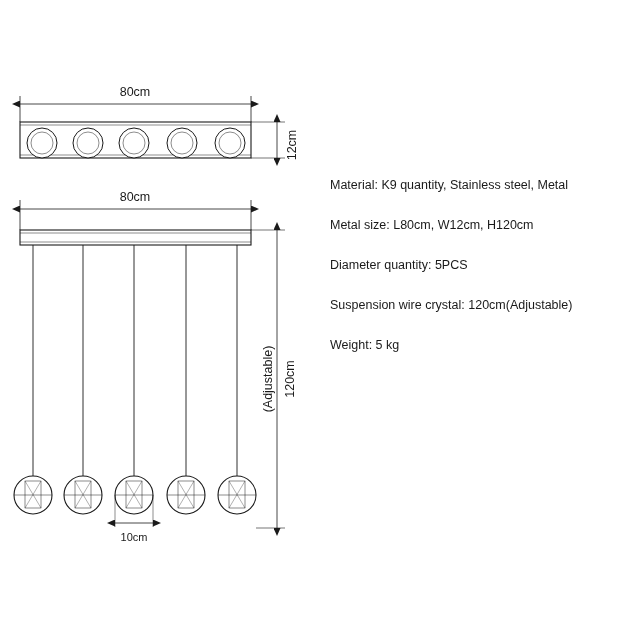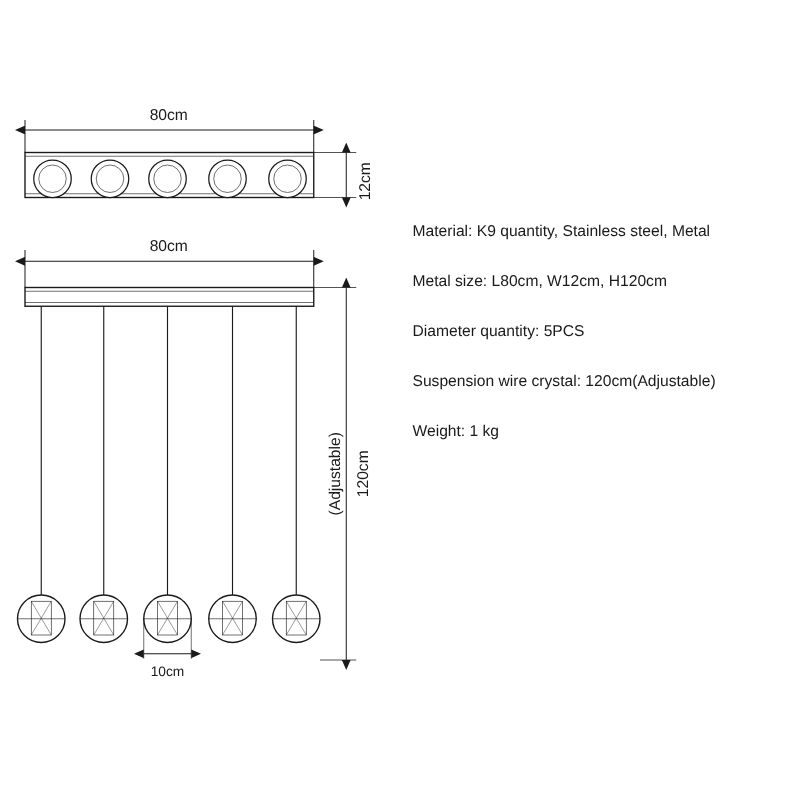--- a/index.html
+++ b/index.html
@@ -179,16 +179,16 @@
         <text class="dim-label" x="272" y="379" text-anchor="middle" transform="rotate(-90 272 379)">(Adjustable)</text>
       </g>
     </g>
   </svg>
 
   <div class="specs">
     <div class="spec-line">Material: K9 quantity, Stainless steel, Metal</div>
     <div class="spec-line">Metal size: L80cm, W12cm, H120cm</div>
     <div class="spec-line">Diameter quantity: 5PCS</div>
     <div class="spec-line">Suspension wire crystal: 120cm(Adjustable)</div>
-    <div class="spec-line">Weight: 1 kg</div>
+    <div class="spec-line">Weight: 5 kg</div>
   </div>
 
 </div>
 
 </body></html>

